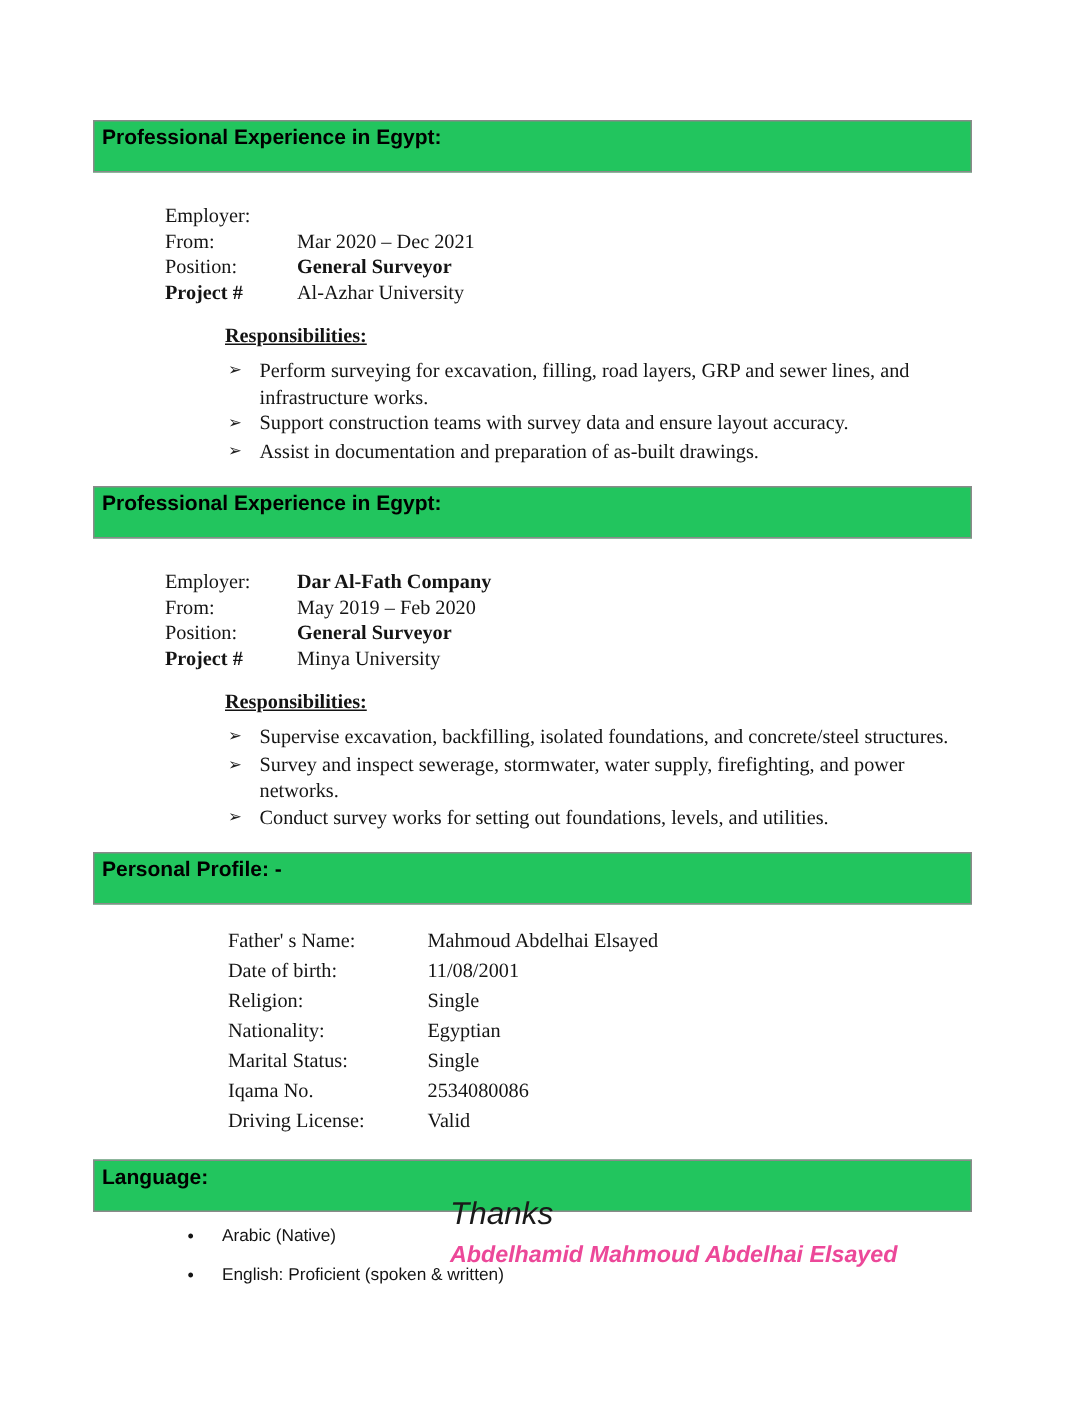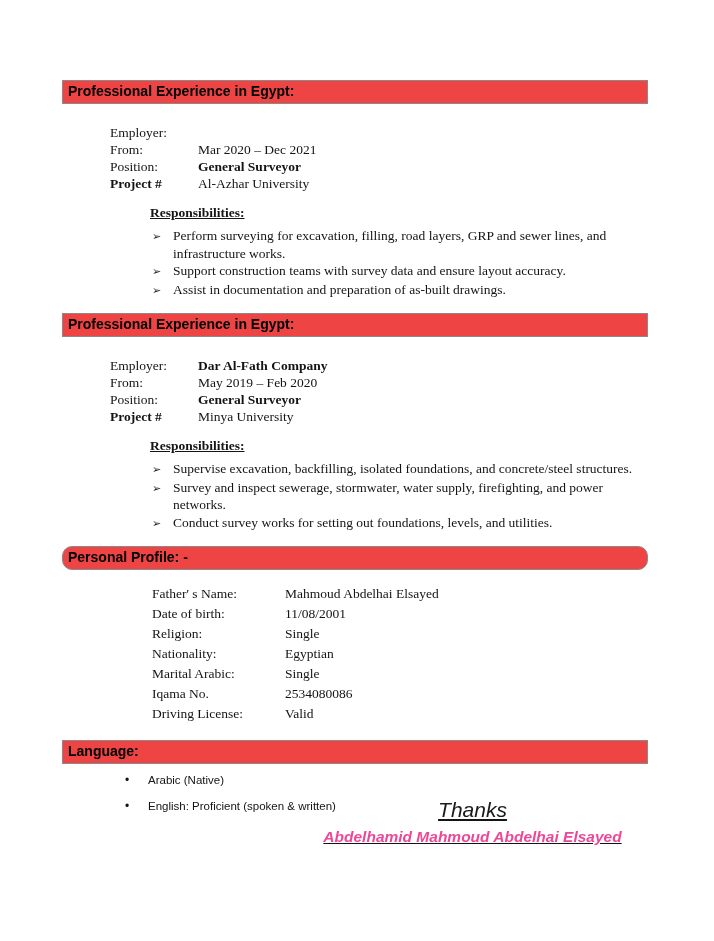--- a/index.html
+++ b/index.html
@@ -13,27 +13,27 @@
     overflow: hidden;
     box-sizing: border-box;
   }
   .content {
     position: absolute;
     left: 62px;
     top: 80px;
     width: 586px;
   }
   .section-header {
-    background: #ef4444;
+    background: #22c55e;
     border: 1px solid #8a8a8a;
     font-family: "Liberation Sans", sans-serif;
     font-weight: bold;
     font-size: 14px;
     color: #000;
-    padding: 2px 5px 4px 5px;
+    padding: 2px 5px 15px 5px;
     box-sizing: border-box;
   }
   .fields { margin: 20px 0 12px 48px; }
   .field-row { display: flex; font-size: 13.5px; line-height: 17px; }
   .flabel { width: 88px; flex: none; }
   .fvalue { flex: 1; }
   .b { font-weight: bold; }
   .resp { margin-left: 48px; margin-bottom: 14px; }
   .resp-title {
     font-weight: bold;
@@ -52,28 +52,26 @@
   .plabel { width: 133px; flex: none; }
   .pvalue { flex: 1; }
   .lang-items { margin: 8px 0 0 63px; font-family: "Liberation Sans", sans-serif; }
   .lang-item { display: flex; font-size: 11.5px; line-height: 16px; margin-bottom: 10px; }
   .dot { width: 23px; flex: none; font-size: 12px; }
   .signature {
     position: absolute;
     left: 300px;
     top: 798px;
     width: 345px;
-    text-align: center;
     font-family: "Liberation Sans", sans-serif;
-    text-decoration: underline;
   }
   .thanks { font-style: italic; font-size: 21px; color: #1a1a1a; margin-bottom: 6px; }
   .sig-name { font-style: italic; font-weight: bold; font-size: 15.5px; color: #ec4899; }
   .mt1 { margin-top: 10px; }
-  .mt2 { margin-top: 12px; border-radius: 10px; }
+  .mt2 { margin-top: 12px; }
 </style>
 </head>
 <body>
 
 <div class="page">
   <div class="content">
 
     <div class="section-header">
       <span>Professional Experience in Egypt:</span>
     </div>
@@ -165,21 +163,21 @@
       </div>
       <div class="profile-row">
         <span class="plabel">Religion:</span>
         <span class="pvalue">Single</span>
       </div>
       <div class="profile-row">
         <span class="plabel">Nationality:</span>
         <span class="pvalue">Egyptian</span>
       </div>
       <div class="profile-row">
-        <span class="plabel">Marital Arabic:</span>
+        <span class="plabel">Marital Status:</span>
         <span class="pvalue">Single</span>
       </div>
       <div class="profile-row">
         <span class="plabel">Iqama No.</span>
         <span class="pvalue">2534080086</span>
       </div>
       <div class="profile-row">
         <span class="plabel">Driving License:</span>
         <span class="pvalue">Valid</span>
       </div>

